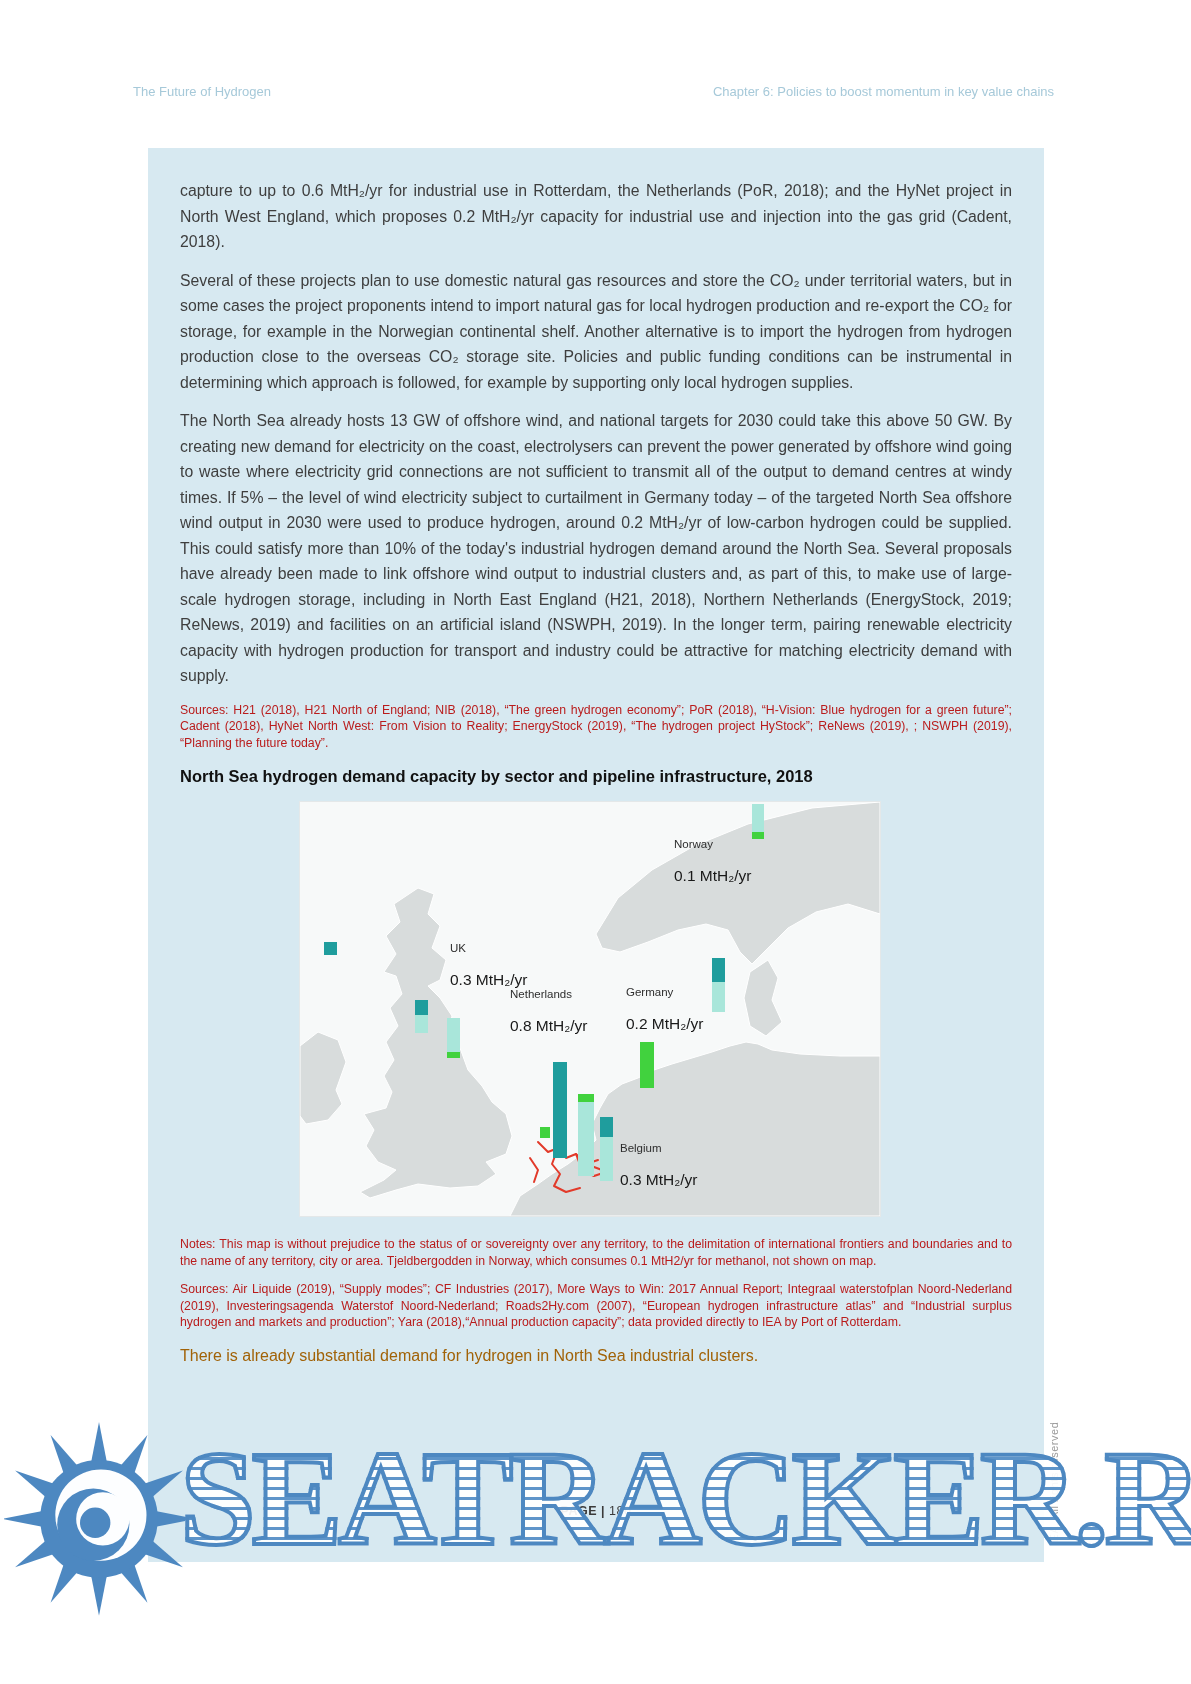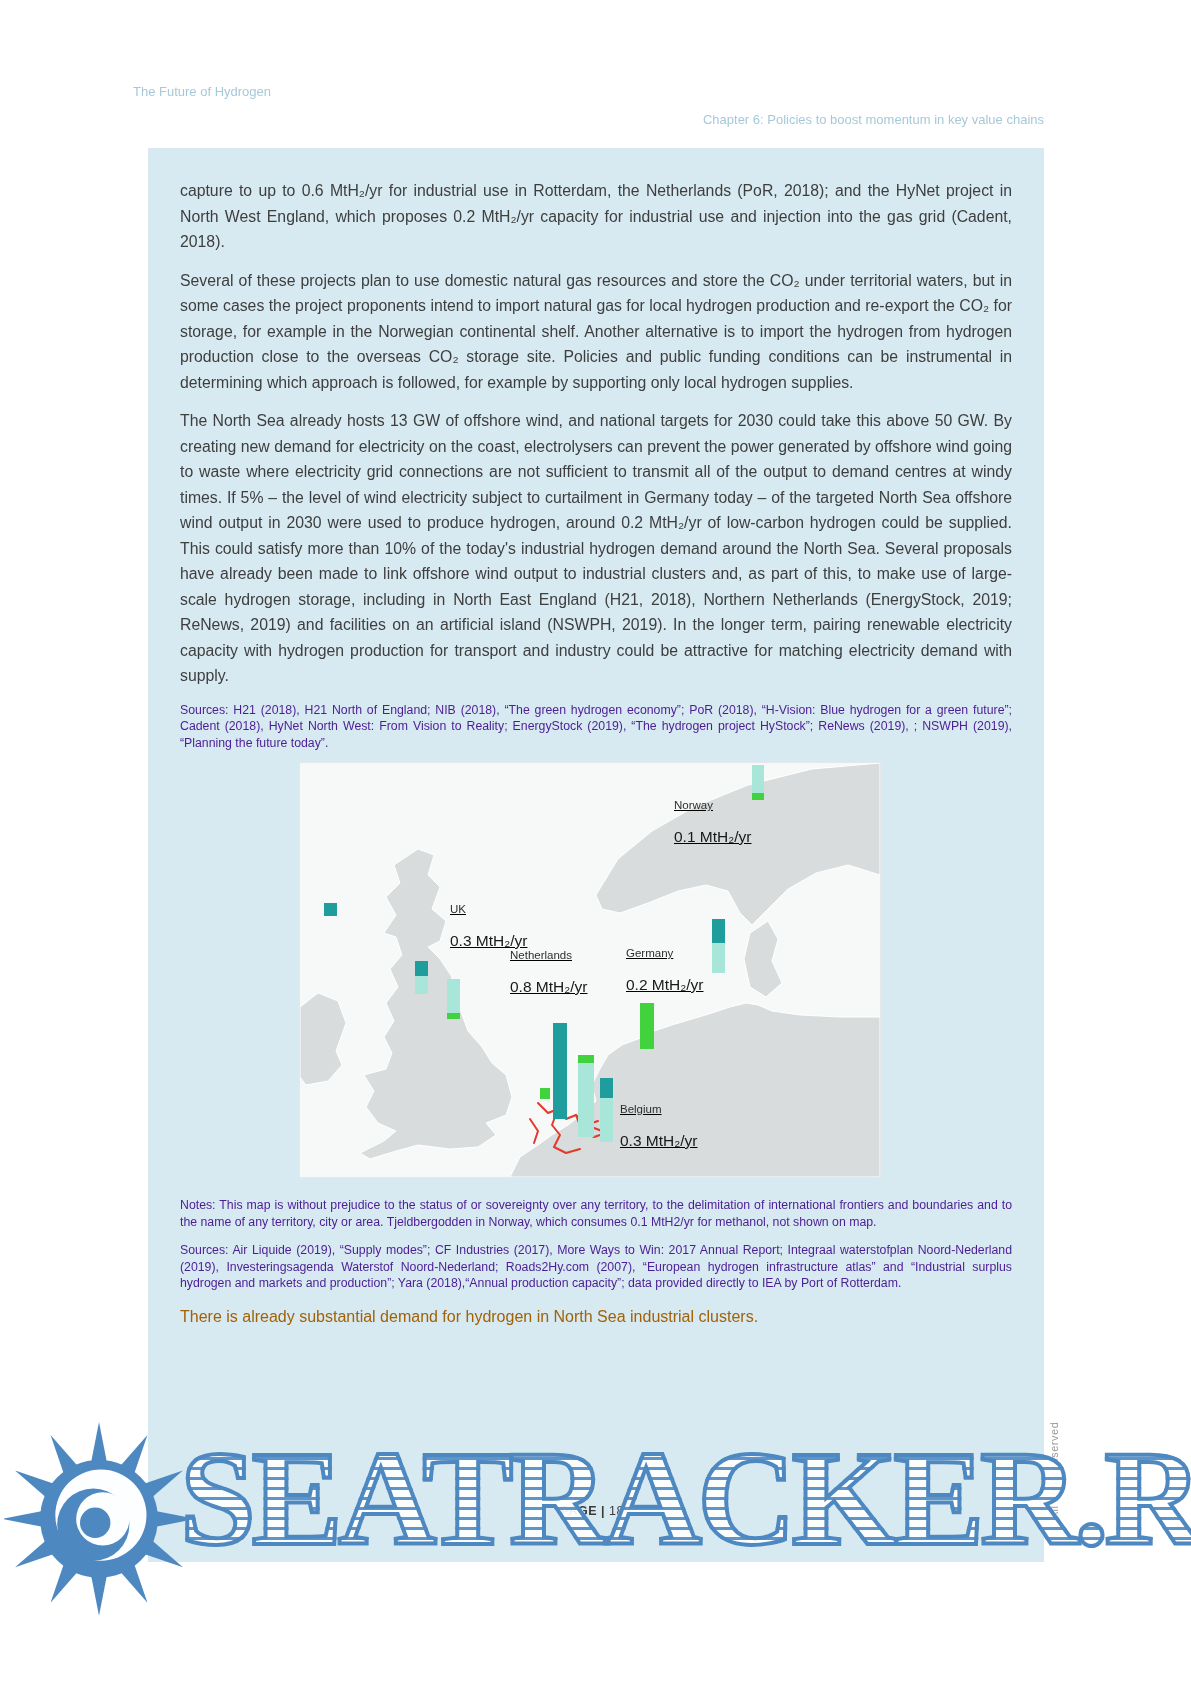--- a/index.html
+++ b/index.html
@@ -1,35 +1,35 @@
 <!DOCTYPE html>
 <html><head>
 <meta charset="utf-8">
 <style>
   html,body{margin:0;padding:0;background:#ffffff;}
   body{width:1191px;height:1684px;font-family:"Liberation Sans","DejaVu Sans",sans-serif;}
   .page{position:relative;width:1191px;height:1684px;overflow:hidden;background:#ffffff;}
 
   .runhead{position:absolute;top:84px;font-size:13px;color:#a6c9d9;}
   .runhead.left{left:133px;}
-  .runhead.right{right:147px;text-align:center;margin-top:28px;}
+  .runhead.right{right:137px;text-align:center;}
 
   .panel{position:absolute;left:148px;top:148px;width:896px;height:1414px;
          background:#d7e9f1;box-sizing:border-box;padding:30px 32px 8px;overflow:hidden;}
 
   .body-p{font-size:15.8px;line-height:25.5px;color:#3e3e3e;text-align:justify;margin:0 0 13px;}
-  .small-p{font-size:12.3px;line-height:16.5px;color:#4c1d95;text-align:justify;margin:0 0 12px;}
+  .small-p{font-size:12.3px;line-height:16.5px;color:#b91c1c;text-align:justify;margin:0 0 12px;}
   .figtitle{font-size:16.5px;color:#111;margin:16px 0 16px;font-weight:bold;}
 
   .map-wrap{position:relative;width:580px;height:414px;margin:0 0 20px 120px;outline:1px solid #e4e8e9;}
   .map-wrap svg.map{display:block;}
   .legend{position:absolute;left:16px;top:14px;}
   .leg-row{display:flex;align-items:center;margin-bottom:6px;font-size:11.5px;color:#333;}
   .sw{width:11px;height:11px;margin-right:7px;display:inline-block;flex:0 0 auto;}
-  .cl{position:absolute;text-decoration:underline;}
+  .cl{position:absolute;}
   .cl-name{font-size:11.5px;color:#2e2e2e;}
   .cl-val{font-size:15.5px;color:#191919;margin-top:17px;}
 
   .closing{font-size:16px;font-weight:normal;color:#a16207;margin:16px 0 0;}
 
   .footer{position:absolute;left:148px;width:896px;top:1504px;text-align:center;
           font-size:12.5px;color:#3a3a3a;letter-spacing:0.5px;}
   .pg-b{font-weight:bold;}
 
   .side-text{position:absolute;left:1048px;top:1355px;height:190px;
@@ -57,20 +57,21 @@
   <div class="runhead right">Chapter 6: Policies to boost momentum in key value chains</div>
 
   <div class="panel">
 
     <p class="body-p">capture to up to 0.6 MtH₂/yr for industrial use in Rotterdam, the Netherlands (PoR, 2018); and the HyNet project in North West England, which proposes 0.2 MtH₂/yr capacity for industrial use and injection into the gas grid (Cadent, 2018).</p>
     <p class="body-p">Several of these projects plan to use domestic natural gas resources and store the CO₂ under territorial waters, but in some cases the project proponents intend to import natural gas for local hydrogen production and re-export the CO₂ for storage, for example in the Norwegian continental shelf. Another alternative is to import the hydrogen from hydrogen production close to the overseas CO₂ storage site. Policies and public funding conditions can be instrumental in determining which approach is followed, for example by supporting only local hydrogen supplies.</p>
     <p class="body-p">The North Sea already hosts 13 GW of offshore wind, and national targets for 2030 could take this above 50 GW. By creating new demand for electricity on the coast, electrolysers can prevent the power generated by offshore wind going to waste where electricity grid connections are not sufficient to transmit all of the output to demand centres at windy times. If 5% – the level of wind electricity subject to curtailment in Germany today – of the targeted North Sea offshore wind output in 2030 were used to produce hydrogen, around 0.2 MtH₂/yr of low-carbon hydrogen could be supplied. This could satisfy more than 10% of the today's industrial hydrogen demand around the North Sea. Several proposals have already been made to link offshore wind output to industrial clusters and, as part of this, to make use of large-scale hydrogen storage, including in North East England (H21, 2018), Northern Netherlands (EnergyStock, 2019; ReNews, 2019) and facilities on an artificial island (NSWPH, 2019). In the longer term, pairing renewable electricity capacity with hydrogen production for transport and industry could be attractive for matching electricity demand with supply.</p>
 
     <p class="small-p">Sources: H21 (2018), H21 North of England; NIB (2018), “The green hydrogen economy”; PoR (2018), “H-Vision: Blue hydrogen for a green future”; Cadent (2018), HyNet North West: From Vision to Reality; EnergyStock (2019), “The hydrogen project HyStock”; ReNews (2019), ; NSWPH (2019), “Planning the future today”.</p>
 
+    <h3 class="figtitle">North Sea hydrogen demand capacity by sector and pipeline infrastructure, 2018</h3>
 
     <div class="map-wrap">
       <svg class="map" viewBox="0 0 580 414" width="580" height="414">
         <rect width="580" height="414" fill="#f7f9f9"></rect>
         <g fill="#d8dcdc" stroke="#ffffff" stroke-width="1">
           <path d="M118,86 L134,92 L128,112 L140,124 L132,146 L146,158 L140,178 L128,184 L140,196 L152,214 L148,232 L160,246 L168,268 L182,284 L192,300 L206,312 L212,334 L206,352 L186,360 L196,372 L178,384 L150,386 L118,382 L96,388 L70,396 L60,390 L84,378 L96,368 L78,360 L66,344 L74,328 L64,312 L86,306 L92,290 L84,274 L94,258 L86,240 L98,224 L90,206 L102,192 L96,174 L84,170 L96,152 L86,134 L100,120 L94,102 L106,94 Z"></path>
           <path d="M0,244 L18,230 L38,238 L46,260 L36,288 L42,302 L28,318 L6,322 L0,314 Z"></path>
           <path d="M296,132 L318,96 L352,68 L394,44 L448,22 L512,6 L580,0 L580,112 L548,102 L516,110 L488,126 L468,146 L452,162 L440,150 L428,128 L406,122 L378,128 L348,140 L320,150 L302,146 Z"></path>
           <path d="M450,170 L468,158 L478,176 L472,198 L482,220 L466,234 L450,224 L444,196 Z"></path>
           <path d="M210,414 L220,394 L238,382 L252,372 L268,362 L284,350 L296,338 L292,322 L300,306 L308,292 L322,282 L338,276 L354,268 L372,262 L392,256 L412,250 L430,244 L446,240 L458,242 L472,248 L500,252 L540,254 L580,254 L580,414 Z"></path>

